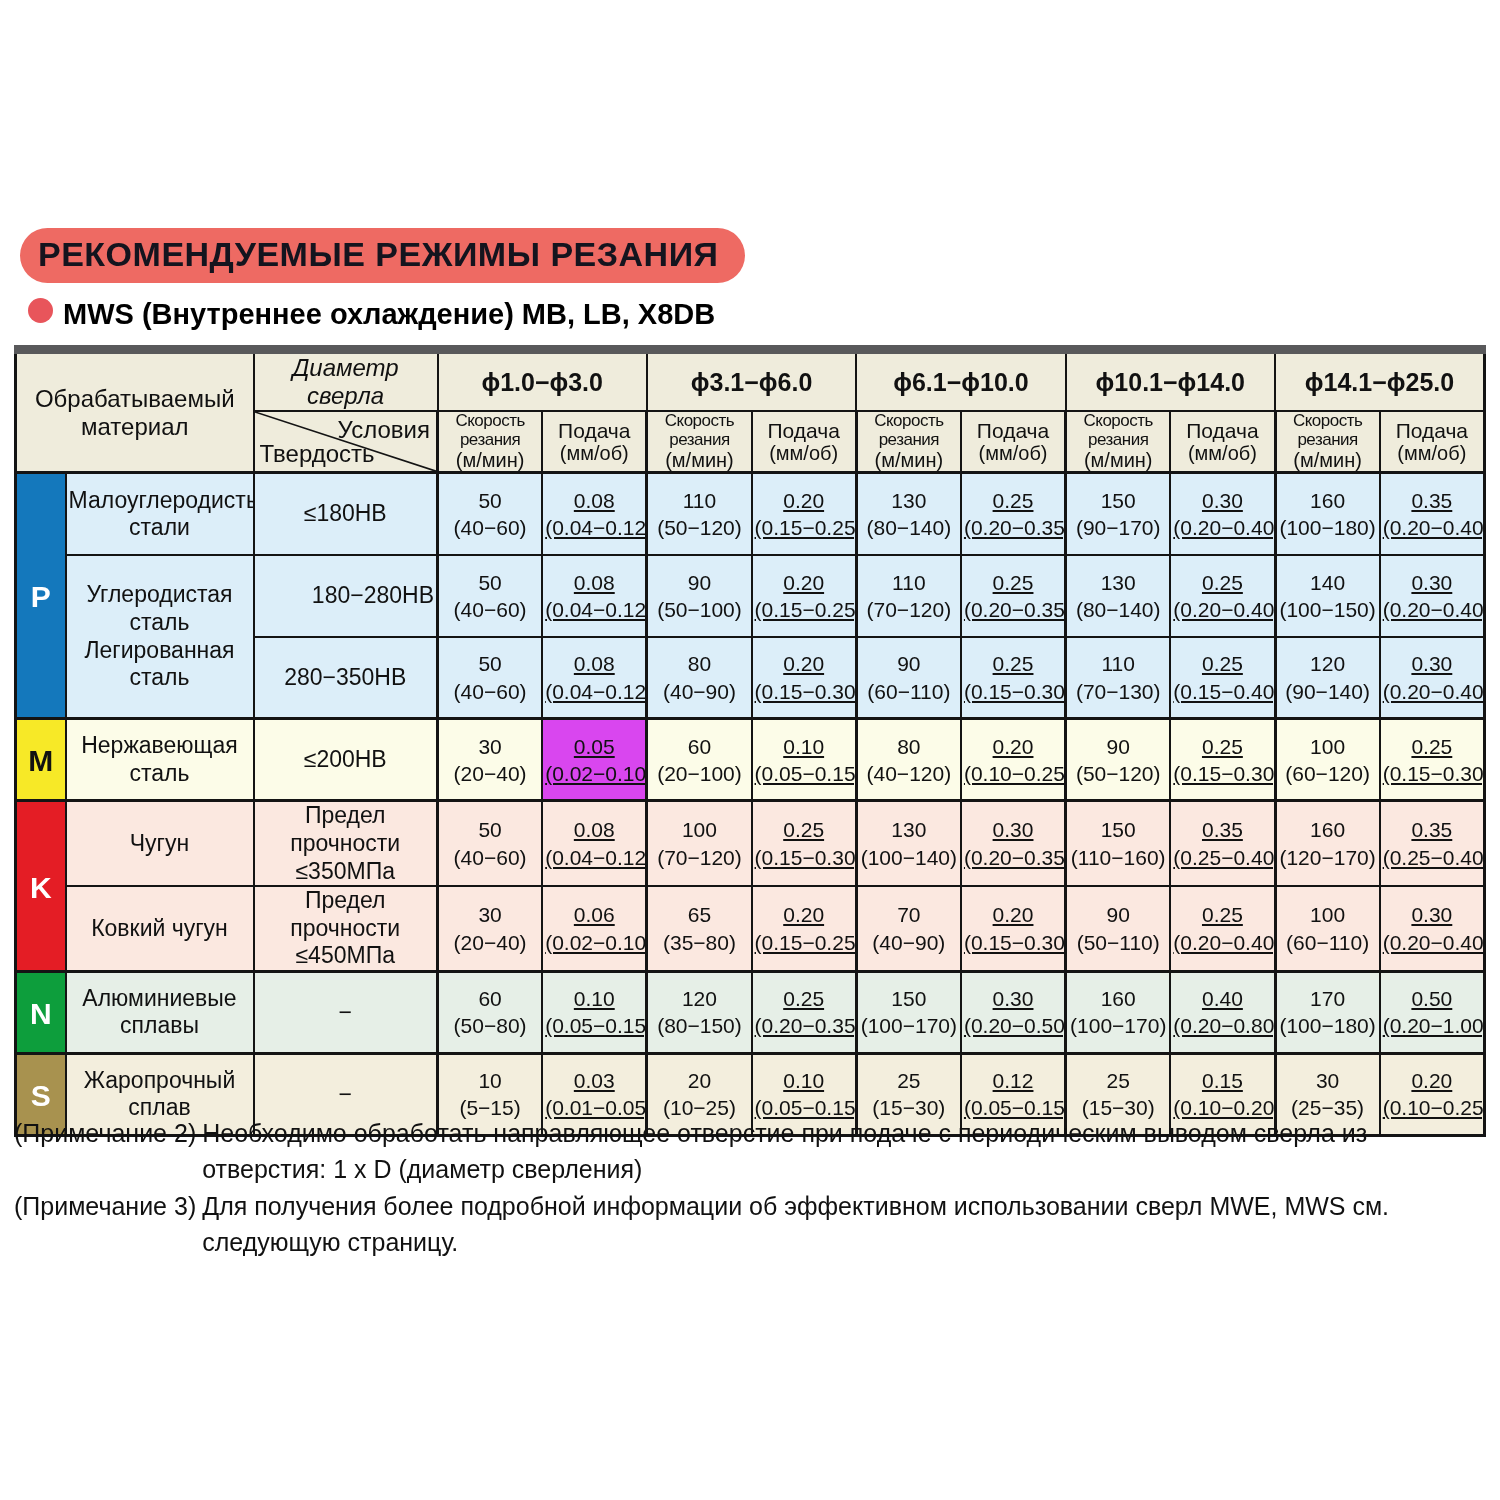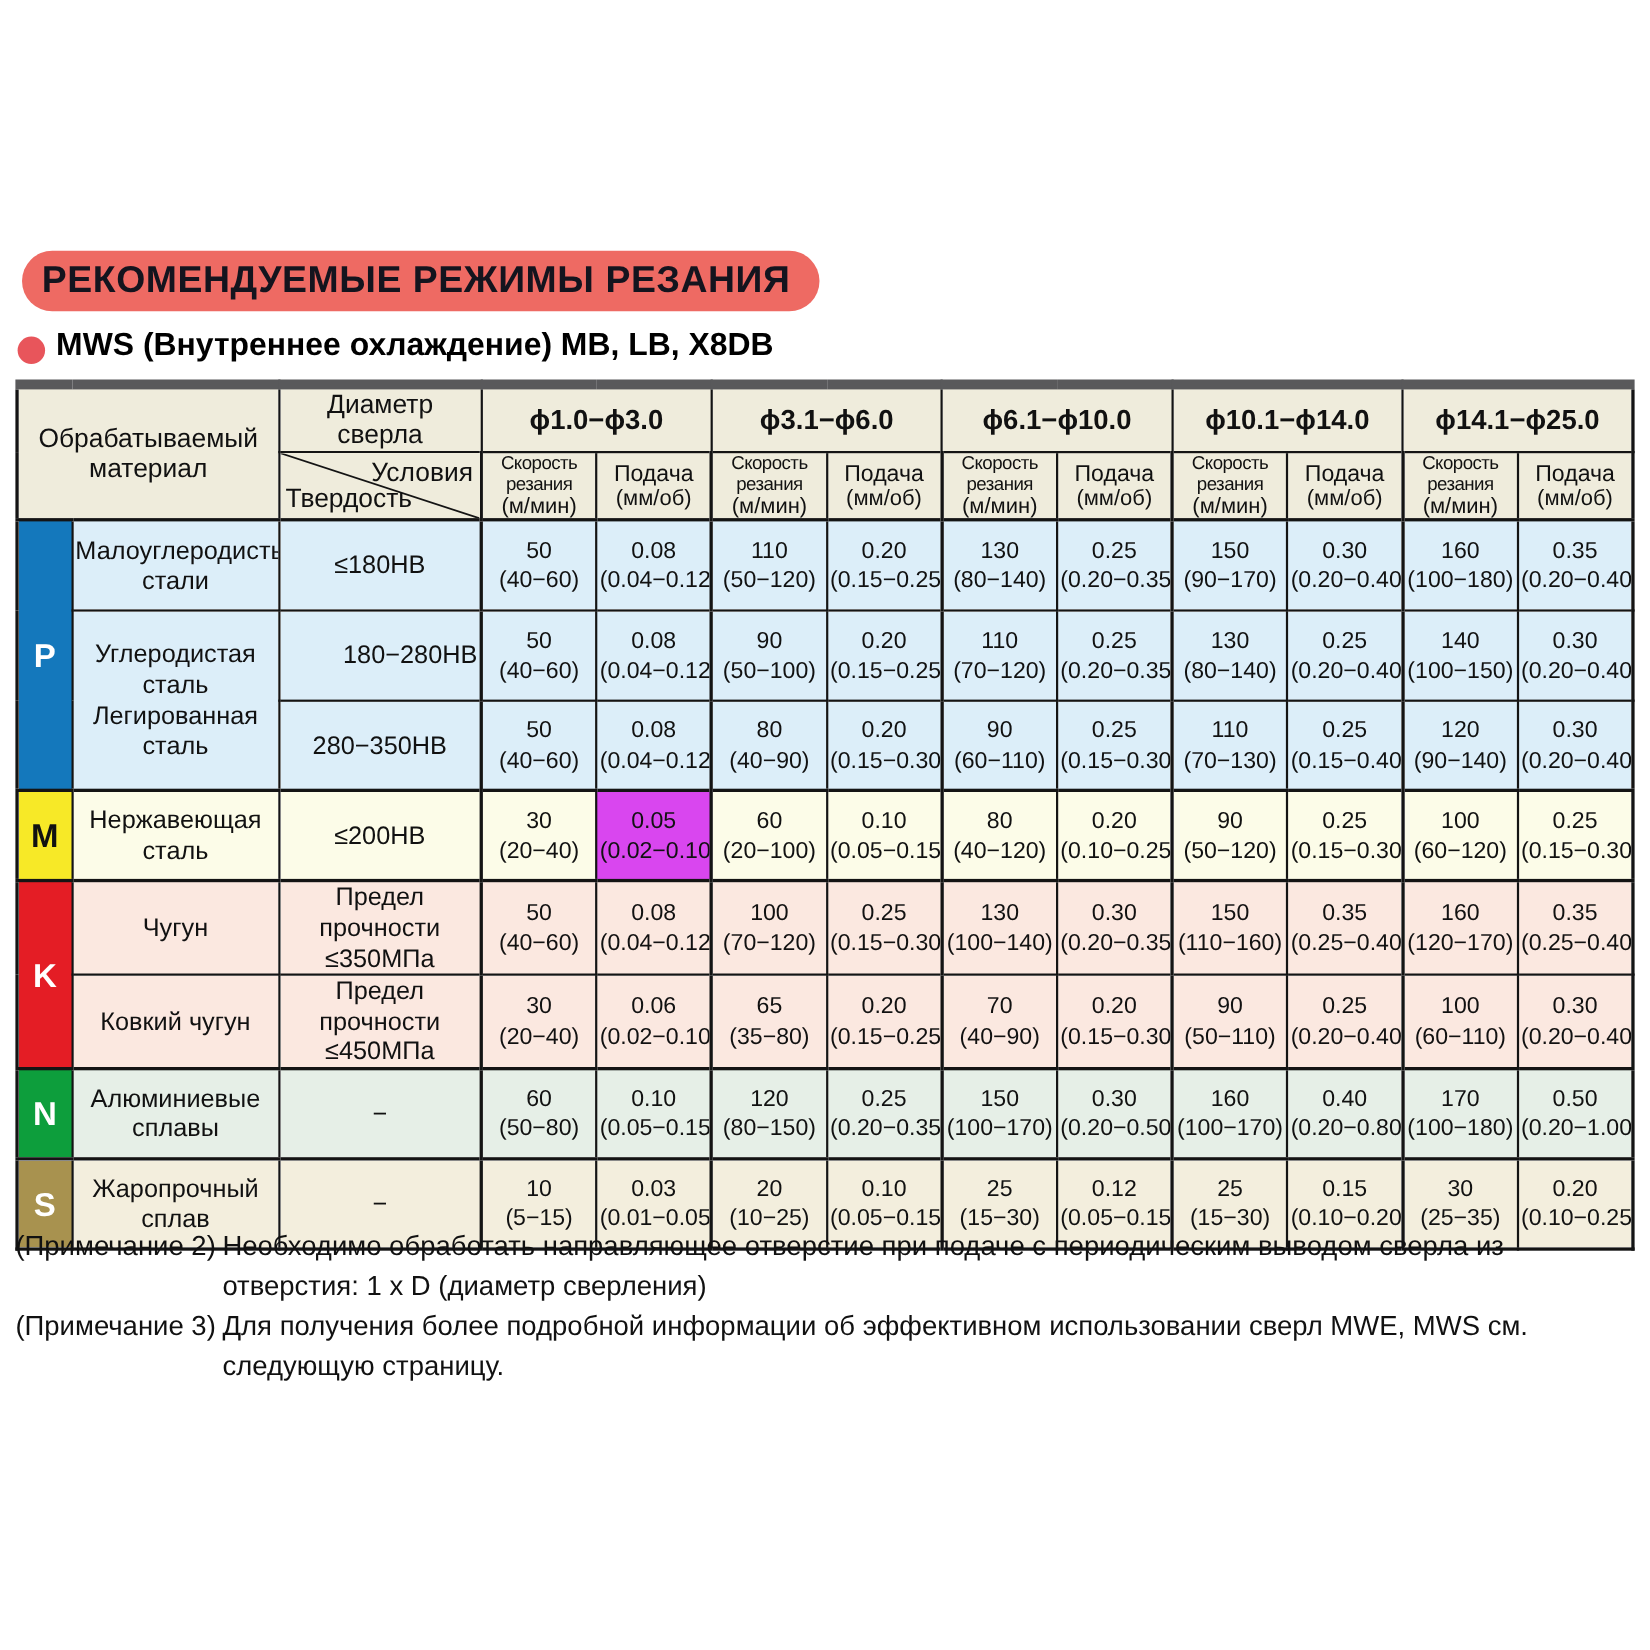--- a/index.html
+++ b/index.html
@@ -19,22 +19,22 @@
     padding: 7px 26px 9px 18px;
     display: inline-block;
   }
   .title-banner span {
     font-size: 34px; font-weight: bold; color: #14141e;
     letter-spacing: 0.5px; white-space: nowrap;
   }
 
   
   .subtitle {
-    position: absolute; left: 16px; top: 298px;
-    display: flex; align-items: flex-end; gap: 10px;
+    position: absolute; left: 28px; top: 298px;
+    display: flex; align-items: flex-start; gap: 10px;
   }
   .subtitle .bullet {
     width: 25px; height: 25px; border-radius: 50%;
     background: #e8555b; flex: 0 0 auto;
   }
   .subtitle .subtitle-text {
     font-size: 29px; font-weight: bold; color: #000; white-space: nowrap;
   }
 
   
@@ -50,21 +50,21 @@
     padding: 0 2px;
     text-align: center; vertical-align: middle;
     overflow: hidden;
   }
   thead th { background: #efecdc; font-weight: normal; }
   thead tr.hrow1 { height: 45px; }
   thead tr.hrow2 { height: 58px; }
   tbody tr { height: 82px; }
 
   th.corner-material { font-size: 24px; line-height: 1.15; border-right: 3px solid #141414; }
-  th.diam-label { font-size: 24px; text-align: right; padding-right: 8px; border-right: 3px solid #141414; border-bottom: 2px solid #141414; }
+  th.diam-label { font-size: 24px; text-align: right; padding-right: 8px; border-right: 3px solid #141414; border-bottom: 2px solid #141414; font-style: italic; }
   th.range { font-size: 25px; font-weight: bold; border-left: 3px solid #141414; }
 
   th.diag { position: relative; padding: 0; border-right: 3px solid #141414; }
   th.diag svg { position: absolute; inset: 0; width: 100%; height: 100%; }
   th.diag .cond { position: absolute; right: 6px; top: 4px; font-size: 24px; }
   th.diag .hard { position: absolute; left: 5px; bottom: 3px; font-size: 24px; }
 
   th.sub { line-height: 1.1; padding-top: 3px; }
   th.sub.speed-col { border-left: 3px solid #141414; }
   th.sub.feed-col  { border-left: 1px solid #8f8f8f; }
@@ -83,21 +83,21 @@
   td.material {
     font-size: 23px; line-height: 1.2; white-space: pre-line;
     border-right: 3px solid #141414;
   }
   td.hardness {
     font-size: 23px; line-height: 1.2; white-space: pre-line;
     border-right: 3px solid #141414;
   }
   td.val { font-size: 21px; line-height: 1.3; }
   td.val.speed-col { border-left: 3px solid #141414; }
-  td.val.feed-col  { border-left: 1px solid #8f8f8f; }
+  td.val.feed-col  { border-left: 1px solid #8f8f8f; text-decoration: underline; }
 
   tbody tr.group-first td { border-top: 3px solid #141414; }
   tbody tr.group-next  td { border-top: 2px solid #141414; }
 
   
   .notes {
     position: absolute; left: 14px; top: 1115px; width: 1478px;
   }
   .note { display: flex; align-items: flex-start; font-size: 25px; line-height: 1.45; color: #111; }
   .note .note-label { white-space: nowrap; flex: 0 0 auto; }

